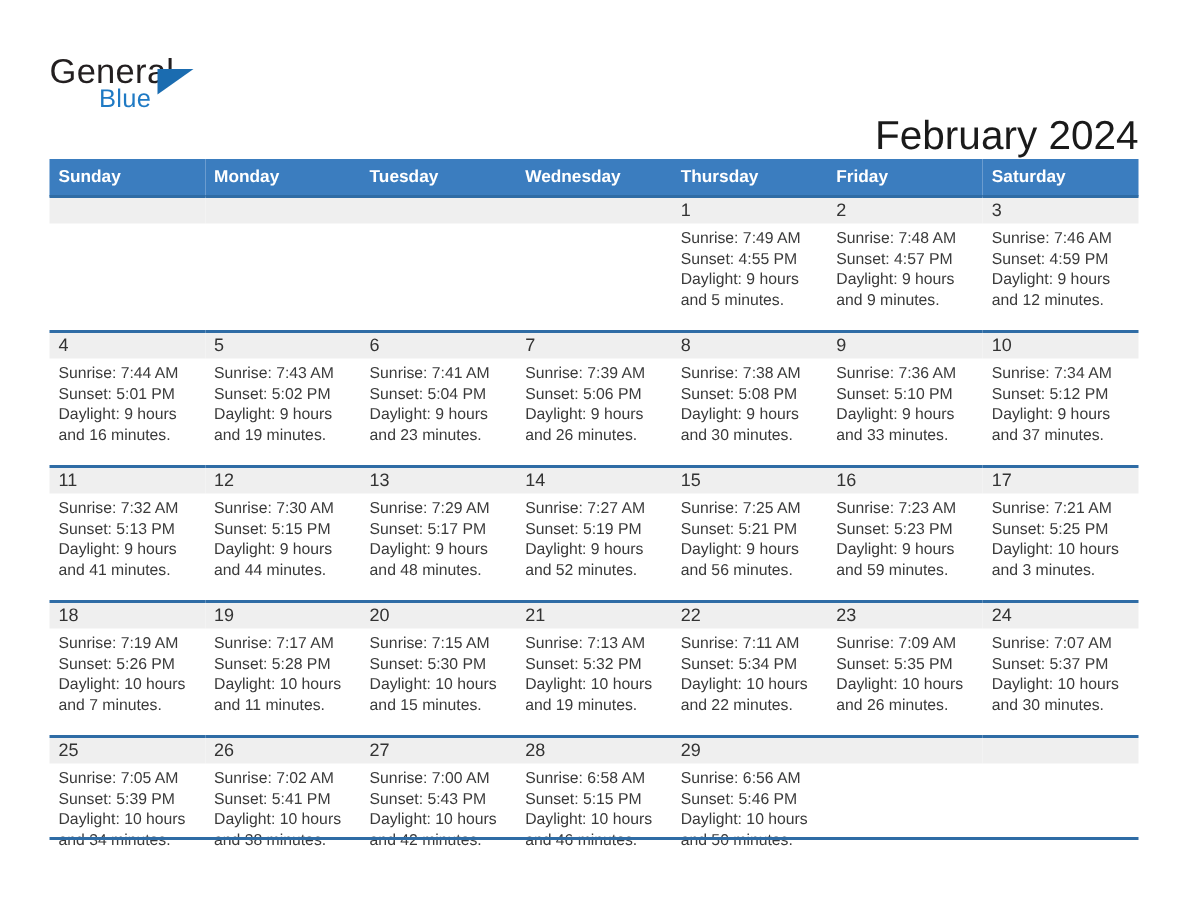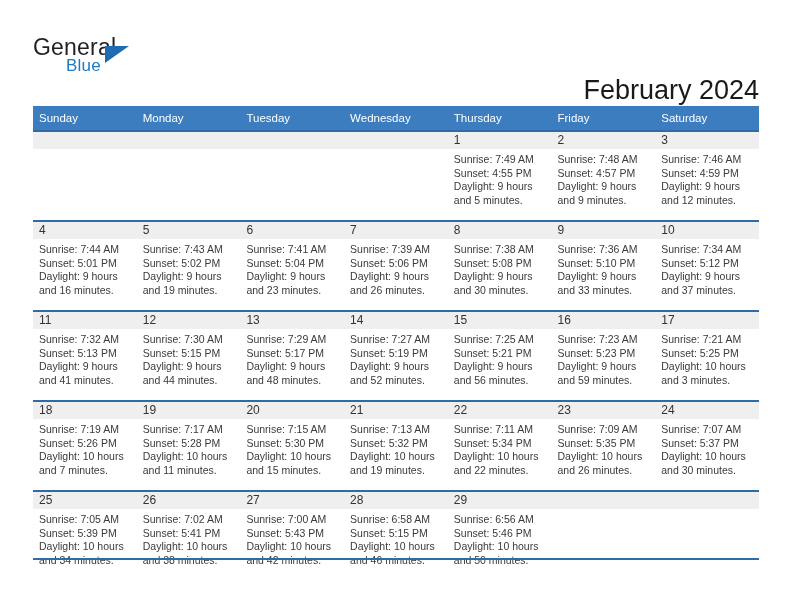--- a/index.html
+++ b/index.html
@@ -93,21 +93,21 @@
     left: 33px;
     top: 106px;
     width: 726px;
     border-collapse: collapse;
     table-layout: fixed;
   }
   .calendar th {
     background: #3b7dbf;
     color: #ffffff;
     font-size: 11.5px;
-    font-weight: normal;
+    font-weight: bold;
     text-align: left;
     padding: 5px 0 5px 6px;
     height: 12px;
     line-height: 14px;
   }
   .week-row > td {
     vertical-align: top;
     padding: 0;
     border-top: 2px solid #2f6ca5;
   }

